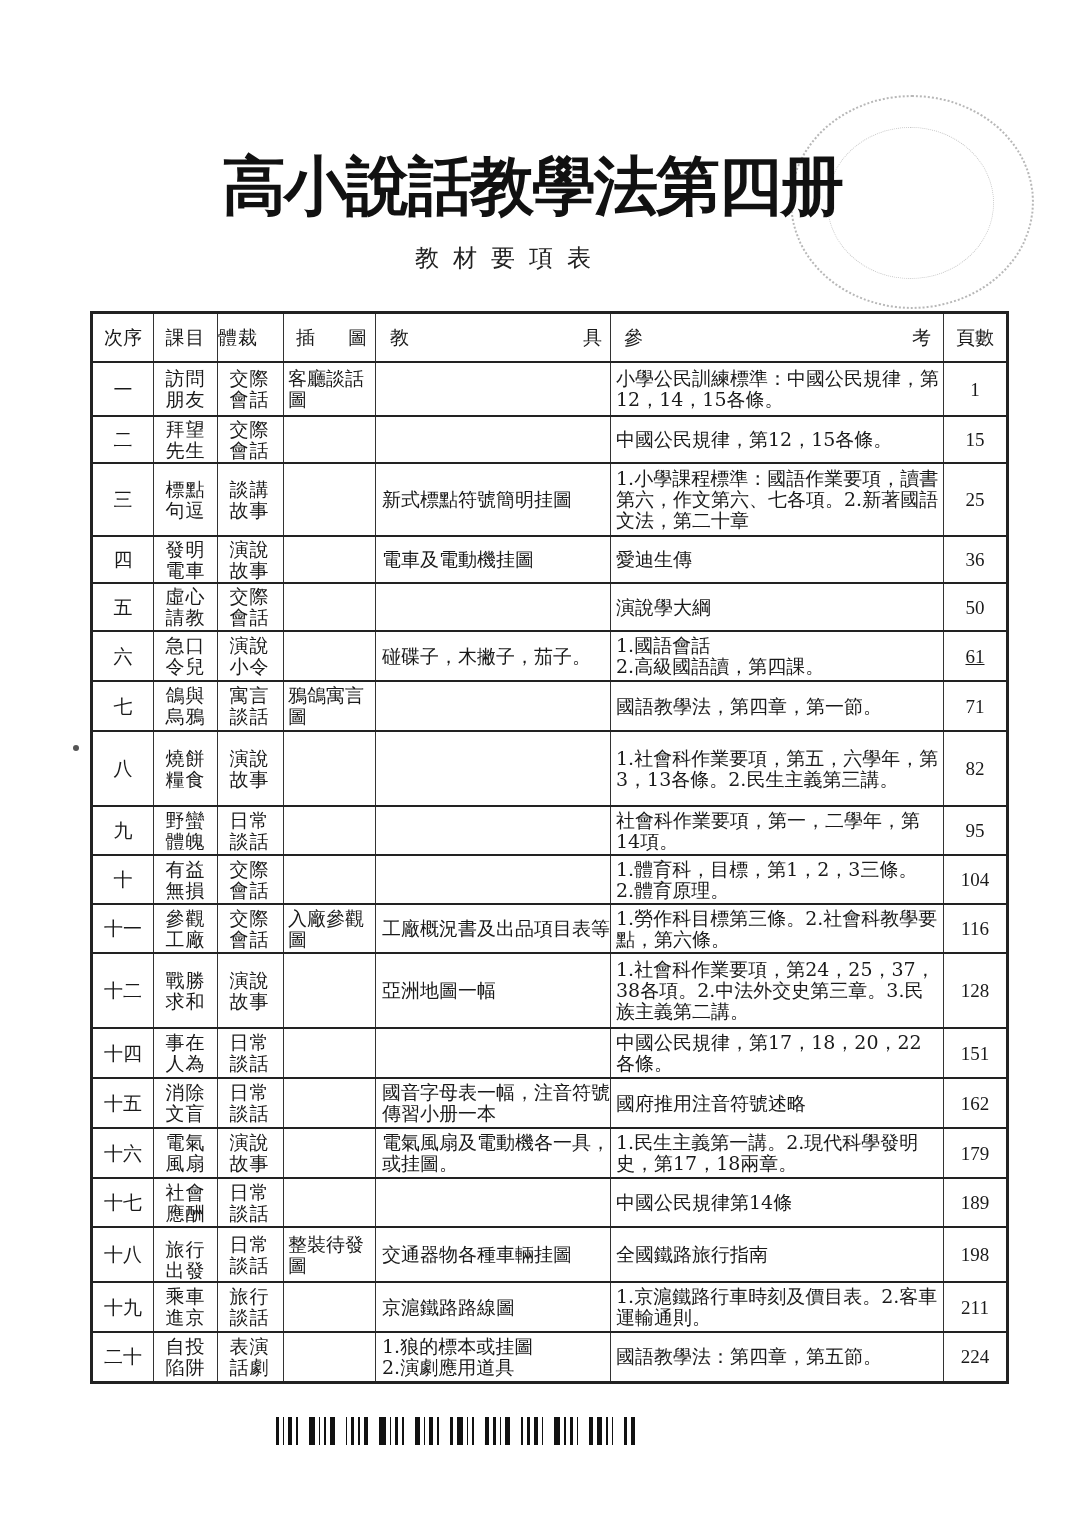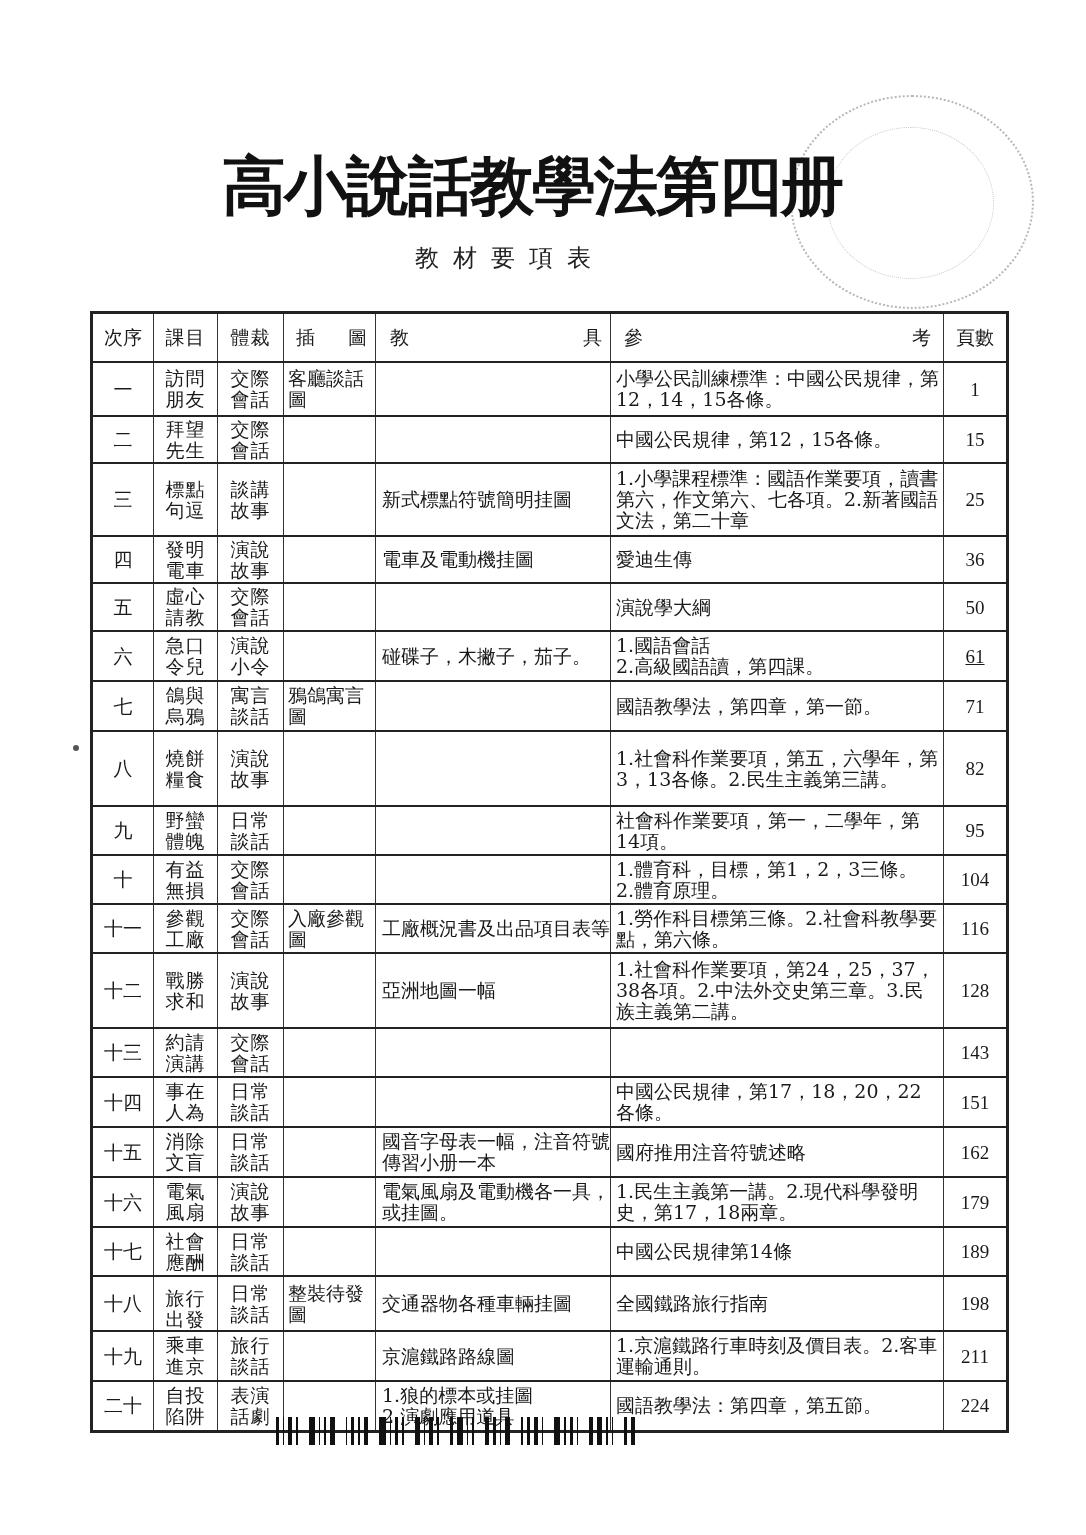--- a/index.html
+++ b/index.html
@@ -29,21 +29,21 @@
     border:3px solid #222;
   }
   table.main td, table.main th {
     border:1px solid #333; padding:0; vertical-align:middle;
     font-weight:normal; font-size:19px; line-height:21px; overflow:hidden;
   }
   table.main tr { border-bottom:2px solid #222; }
   th { height:47px; font-size:20px; }
   .c-no { width:60px; text-align:center; font-size:22px; }
   .c-lesson { width:63px; text-align:center; letter-spacing:1px; }
-  .c-genre { width:65px; text-align:center; letter-spacing:1px; }
+  .c-genre { width:65px; text-align:left; letter-spacing:1px; }
   .c-illus { width:87px; text-align:left; padding-left:4px !important; }
   .c-aids { width:228px; text-align:left; padding-left:6px !important; }
   .c-ref { width:323px; text-align:left; padding-left:5px !important; padding-right:4px !important; }
   .c-page { width:62px; text-align:center; font-family:"Liberation Serif", serif; font-size:20px; }
   .hdr-spread { display:flex; justify-content:space-between; padding:0 8px; }
   .two-line { display:block; width:2.2em; margin:0 auto; word-break:break-all; }
   .barcode {
     position:absolute; left:276px; top:1417px; width:456px; height:28px;
     display:flex; gap:2px; align-items:stretch;
   }
@@ -237,33 +237,20 @@
           <span class="two-line" style="white-space: pre-line;">戰勝求和</span>
         </td>
         <td class="c-genre">
           <span class="two-line" style="white-space: pre-line;">演說故事</span>
         </td>
         <td class="c-illus"><span style="white-space: pre-line;"></span></td>
         <td class="c-aids"><span style="white-space: pre-line;">亞洲地圖一幅</span></td>
         <td class="c-ref"><span style="white-space: pre-line;">1.社會科作業要項，第24，25，37，38各項。2.中法外交史第三章。3.民族主義第二講。</span></td>
         <td class="c-page"><span style="white-space: pre-line;">128</span></td>
       </tr>
-      <tr style="height: 49px;">
-        <td class="c-no"><span style="white-space: pre-line;">十三</span></td>
-        <td class="c-lesson">
-          <span class="two-line" style="white-space: pre-line;">約請演講</span>
-        </td>
-        <td class="c-genre">
-          <span class="two-line" style="white-space: pre-line;">交際會話</span>
-        </td>
-        <td class="c-illus"><span style="white-space: pre-line;"></span></td>
-        <td class="c-aids"><span style="white-space: pre-line;"></span></td>
-        <td class="c-ref"><span style="white-space: pre-line;"></span></td>
-        <td class="c-page"><span style="white-space: pre-line;">143</span></td>
-      </tr>
       <tr style="height: 50px;">
         <td class="c-no"><span style="white-space: pre-line;">十四</span></td>
         <td class="c-lesson">
           <span class="two-line" style="white-space: pre-line;">事在人為</span>
         </td>
         <td class="c-genre">
           <span class="two-line" style="white-space: pre-line;">日常談話</span>
         </td>
         <td class="c-illus"><span style="white-space: pre-line;"></span></td>
         <td class="c-aids"><span style="white-space: pre-line;"></span></td>

